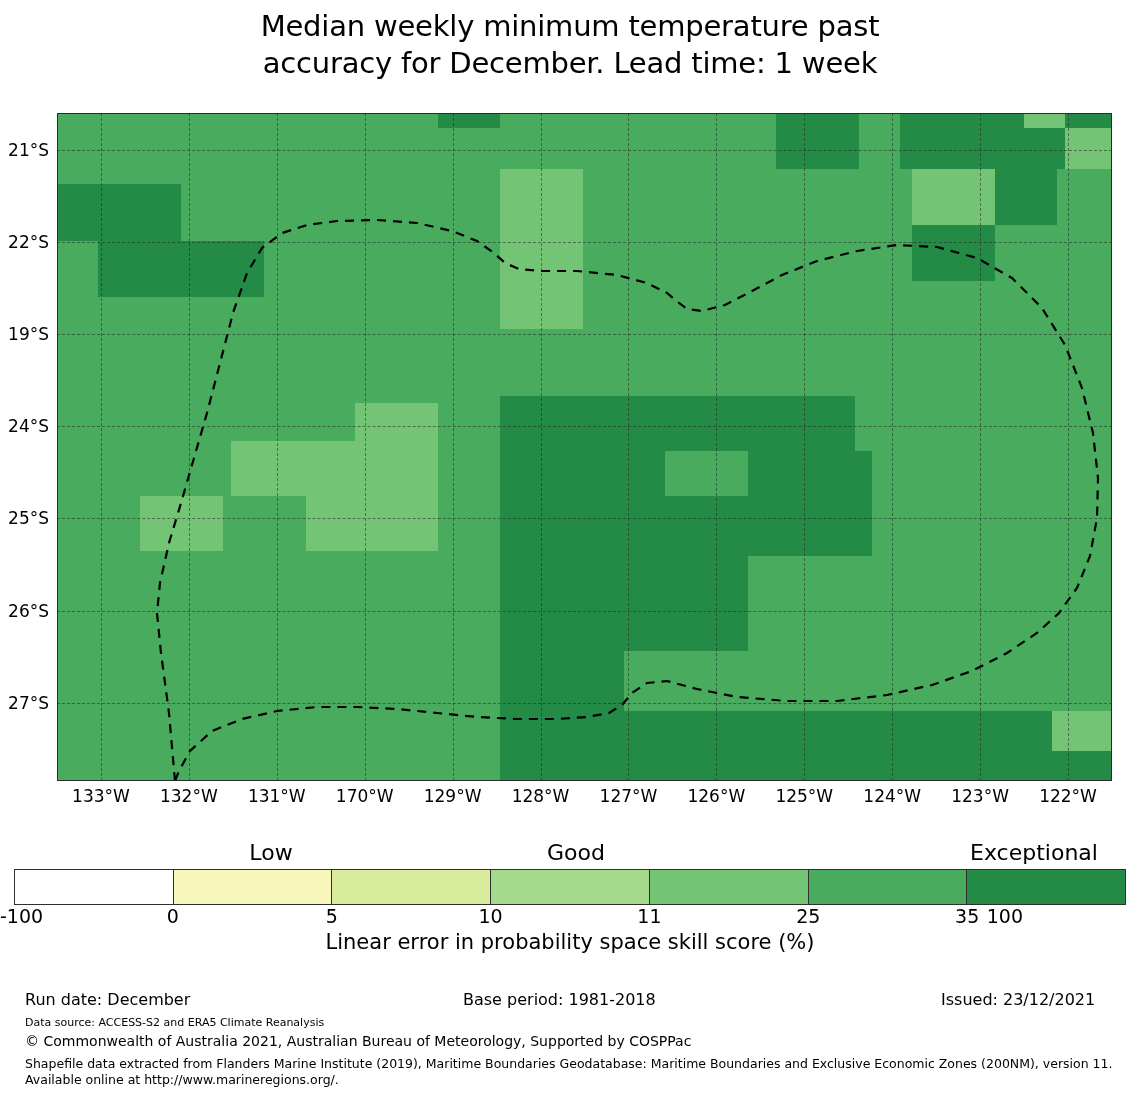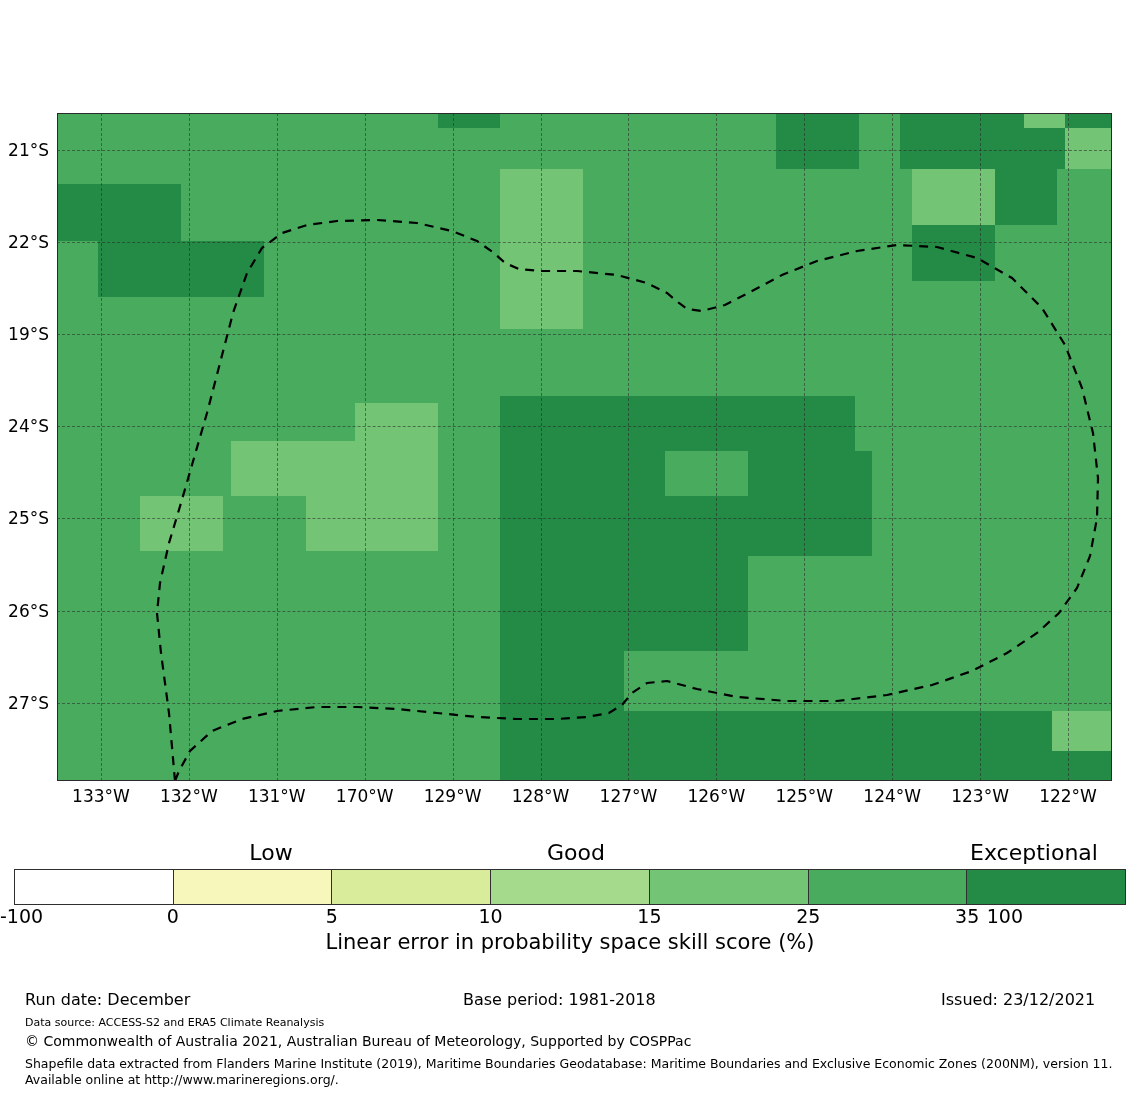--- a/index.html
+++ b/index.html
@@ -196,20 +196,22 @@
     top: 1056px;
     width: 1098px;
     font-size: 12.5px;
     line-height: 16px;
   }
 </style>
 </head>
 <body>
 
 <div id="title">
+  <span class="tl">Median weekly minimum temperature past</span>
+  <span class="tl">accuracy for December. Lead time: 1 week</span>
 </div>
 
 <div id="plot-wrap">
   <div id="heatmap" style="background: rgb(73, 171, 94);">
       <div class="cell" style="left: 0px; top: 0px; width: 41px; height: 36px; background: rgb(73, 171, 94);"></div>
       <div class="cell" style="left: 381px; top: 0px; width: 62px; height: 15px; background: rgb(35, 139, 69);"></div>
       <div class="cell" style="left: 719px; top: 0px; width: 83px; height: 56px; background: rgb(35, 139, 69);"></div>
       <div class="cell" style="left: 802px; top: 0px; width: 41px; height: 15px; background: rgb(73, 171, 94);"></div>
       <div class="cell" style="left: 843px; top: 0px; width: 124px; height: 15px; background: rgb(35, 139, 69);"></div>
       <div class="cell" style="left: 967px; top: 0px; width: 41px; height: 15px; background: rgb(116, 196, 118);"></div>
@@ -301,21 +303,21 @@
     <div class="cseg" style="flex: 1 1 0px; background: rgb(165, 217, 139);"></div>
     <div class="cseg" style="flex: 1 1 0px; background: rgb(116, 196, 118);"></div>
     <div class="cseg" style="flex: 1 1 0px; background: rgb(73, 171, 94);"></div>
     <div class="cseg" style="flex: 1 1 0px; background: rgb(35, 139, 69);"></div>
   </div>
 <div id="cbar-ticks">
     <div class="ctick" style="left: 0px; transform: none;">-100</div>
     <div class="ctick" style="left: 172.857px;">0</div>
     <div class="ctick" style="left: 331.714px;">5</div>
     <div class="ctick" style="left: 490.571px;">10</div>
-    <div class="ctick" style="left: 649.429px;">15</div>
+    <div class="ctick" style="left: 649.429px;">11</div>
     <div class="ctick" style="left: 808.286px;">25</div>
     <div class="ctick" style="left: 967.143px;">35</div>
     <div class="ctick" style="left: auto; transform: none; right: 2px;">100</div>
   </div>
 <div id="cbar-xlabel">Linear error in probability space skill score (%)</div>
 
 <div id="footer-row1">
   <span class="f1" id="f-run">Run date: December</span>
   <span class="f1" id="f-base">Base period: 1981-2018</span>
   <span class="f1" id="f-issued">Issued: 23/12/2021</span>

